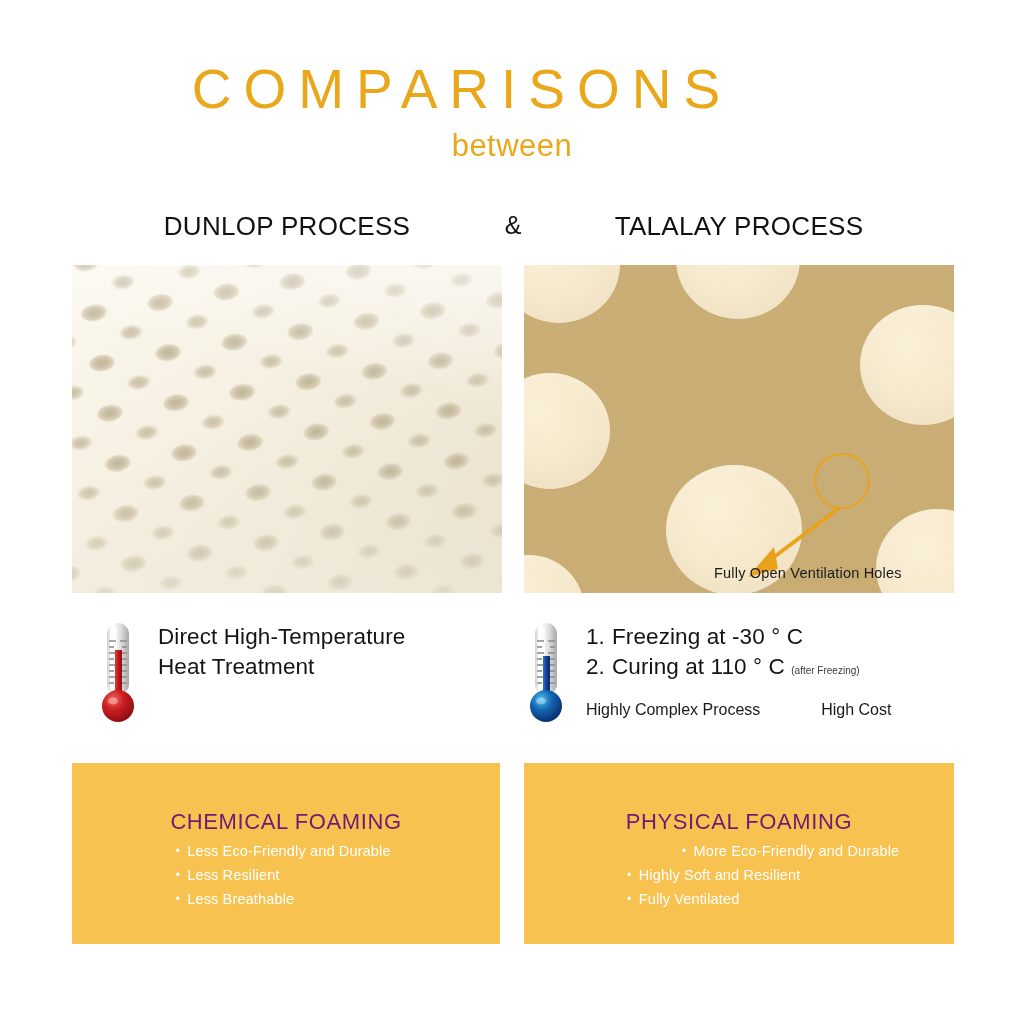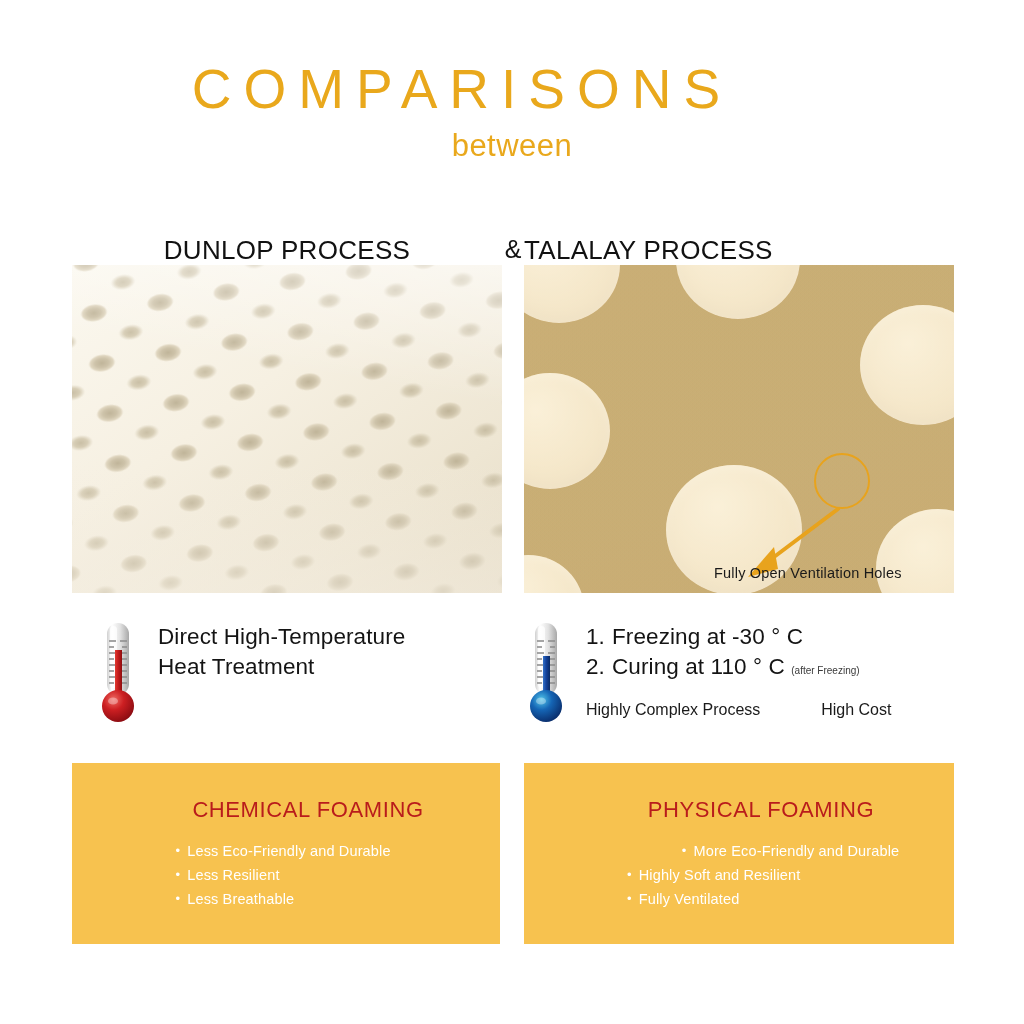--- a/index.html
+++ b/index.html
@@ -45,21 +45,20 @@
     letter-spacing: 0.5px;
   }
 
   
   .proc-row {
     position: absolute;
     top: 211px;
     left: 0;
     width: 1024px;
     height: 36px;
-    margin-top: 24px;
   }
   .proc-left {
     position: absolute;
     left: 72px;
     width: 430px;
     text-align: center;
     font-size: 26px;
     color: #111111;
     letter-spacing: 0.3px;
   }
@@ -68,21 +67,21 @@
     left: 495px;
     width: 36px;
     text-align: center;
     font-size: 25px;
     color: #111111;
   }
   .proc-right {
     position: absolute;
     left: 524px;
     width: 430px;
-    text-align: left;
+    text-align: center;
     font-size: 26px;
     color: #111111;
     letter-spacing: 0.3px;
   }
 
   
   .photo {
     position: absolute;
     top: 265px;
     height: 328px;
@@ -238,28 +237,27 @@
     position: absolute;
     top: 763px;
     height: 181px;
     background: #f7c24f;
   }
   .panel-left  { left: 72px;  width: 428px; }
   .panel-right { left: 524px; width: 430px; }
 
   .panel-title {
     position: absolute;
-    top: 34px;
+    top: 46px;
     left: 0;
     width: 100%;
     text-align: center;
     font-size: 22px;
-    color: #b91c1c;
+    color: #701a75;
     letter-spacing: 0.6px;
-    margin-left: 22px;
   }
   .panel-list {
     position: absolute;
     top: 76px;
     left: 0;
     width: 100%;
     list-style: none;
     text-align: center;
   }
   .panel-list li {

